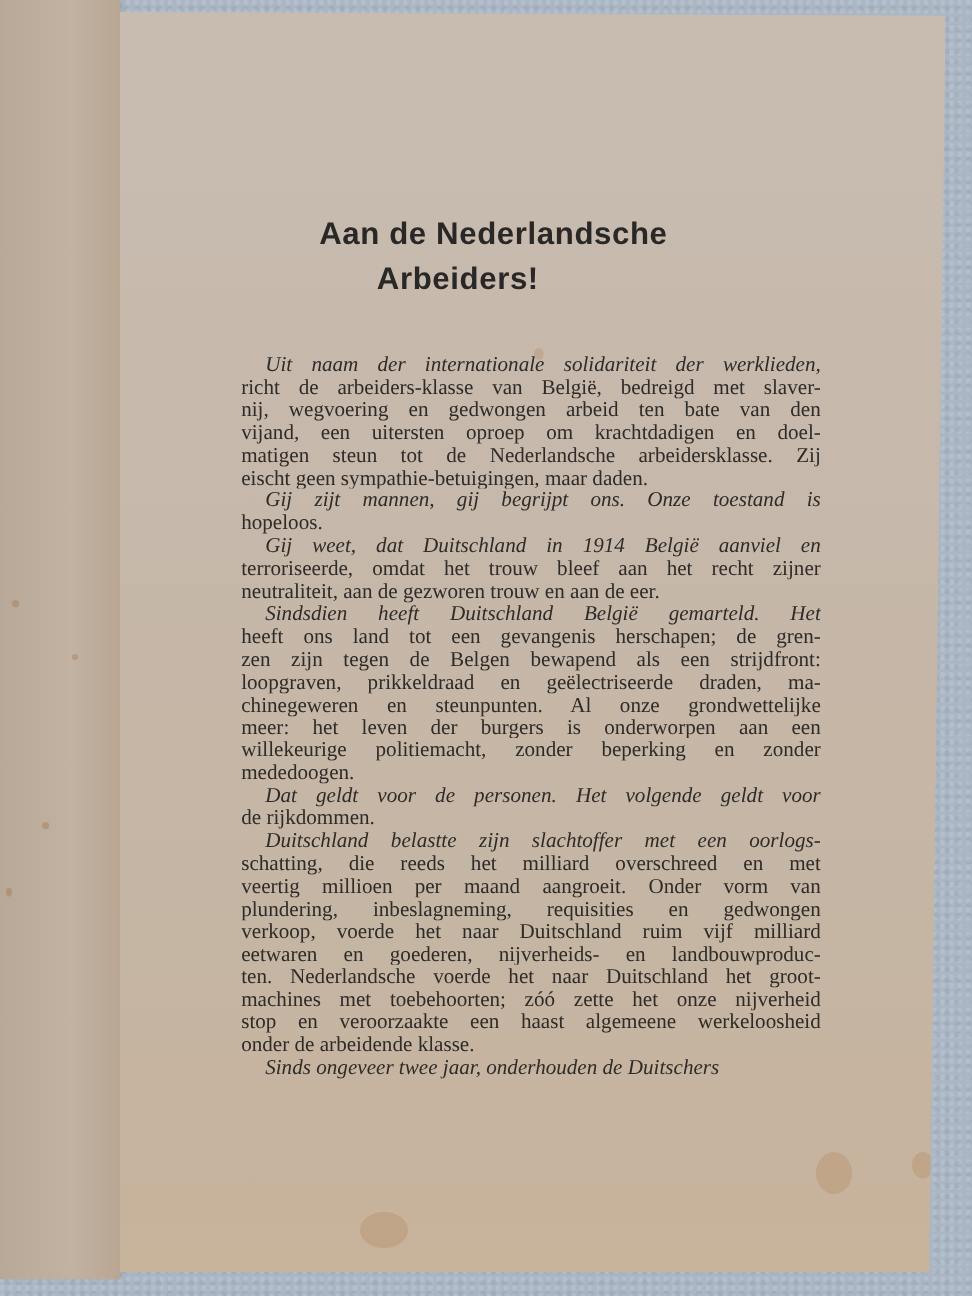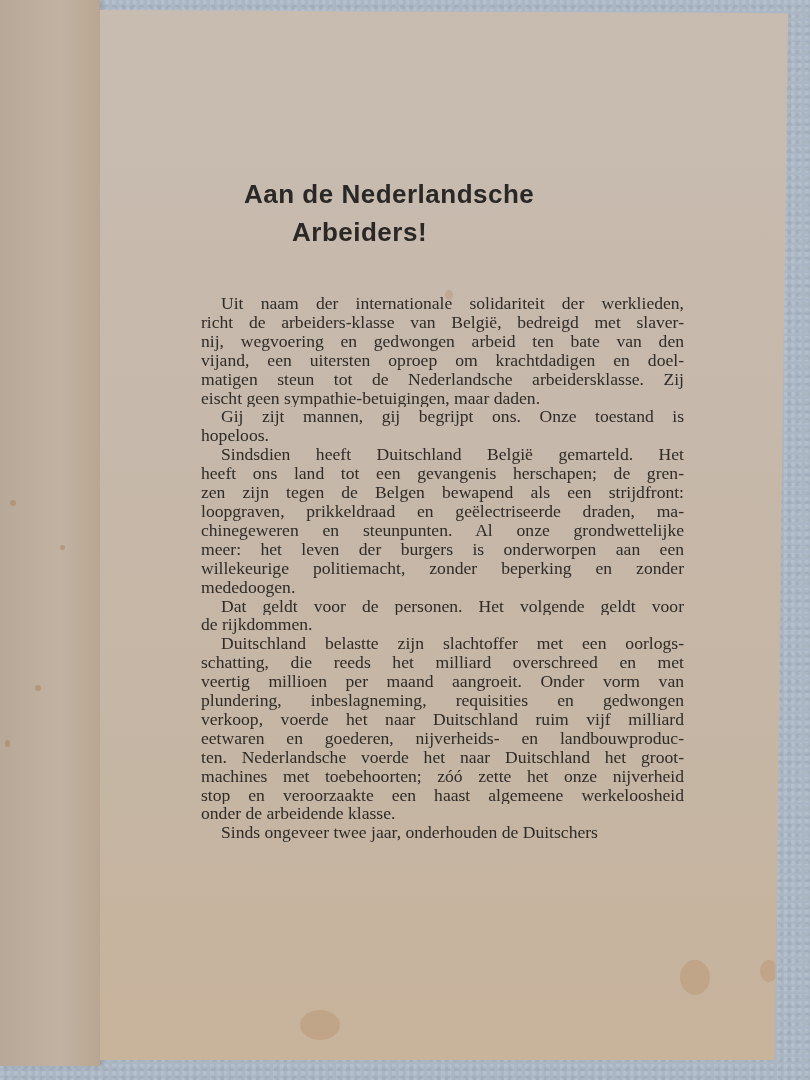--- a/index.html
+++ b/index.html
@@ -25,37 +25,37 @@
     position: absolute; left: 100px; top: 10px; width: 688px; height: 1050px;
     background: linear-gradient(180deg, #c8bcb1 0%, #c6b8aa 40%, #c5b5a3 75%, #c8b39b 100%);
     box-shadow: 3px 3px 6px rgba(0,0,0,0.2);
     clip-path: polygon(0 0, 100% 0.3%, 98% 100%, 0 100%);
   }
   .main-page .stain {
     position: absolute; border-radius: 50%;
     background: rgba(170,120,70,0.25);
   }
   .title {
-    position: absolute; left: 244px; top: 175px; width: 420px;
+    position: absolute; left: 266px; top: 175px; width: 420px;
     font-family: "Liberation Sans", sans-serif; font-weight: bold;
     color: #2a2826; font-size: 26px; letter-spacing: 0.5px; line-height: 38px;
   }
   .title .line1 { display: block; }
   .title .line2 { display: block; padding-left: 48px; }
   .body-text {
     position: absolute; left: 201px; top: 294px; width: 483px;
     color: #2e2b28; font-size: 17.6px; line-height: 18.9px;
     text-align: justify;
   }
   .body-text .line {
     display: block; text-align: justify; text-align-last: justify;
     white-space: nowrap; overflow: hidden;
   }
   .body-text .line.last { text-align-last: left; }
-  .body-text .line.indent { padding-left: 20px; }
+  .body-text .line.indent { padding-left: 20px; font-style: italic; }
 </style>
 </head>
 <body>
 
 <div class="left-page">
   <div class="spot" style="left:10px;top:500px;width:6px;height:6px;"></div>
   <div class="spot" style="left:60px;top:545px;width:5px;height:5px;"></div>
   <div class="spot" style="left:35px;top:685px;width:6px;height:6px;"></div>
   <div class="spot" style="left:5px;top:740px;width:5px;height:7px;"></div>
 </div>
@@ -79,20 +79,25 @@
       <span class="line">nij, wegvoering en gedwongen arbeid ten bate van den</span>
       <span class="line">vijand, een uitersten oproep om krachtdadigen en doel-</span>
       <span class="line">matigen steun tot de Nederlandsche arbeidersklasse. Zij</span>
       <span class="line last">eischt geen sympathie-betuigingen, maar daden.</span>
     </div>
     <div>
       <span class="line indent">Gij zijt mannen, gij begrijpt ons. Onze toestand is</span>
       <span class="line last">hopeloos.</span>
     </div>
     <div>
+      <span class="line indent">Gij weet, dat Duitschland in 1914 België aanviel en</span>
+      <span class="line">terroriseerde, omdat het trouw bleef aan het recht zijner</span>
+      <span class="line last">neutraliteit, aan de gezworen trouw en aan de eer.</span>
+    </div>
+    <div>
       <span class="line indent">Sindsdien heeft Duitschland België gemarteld. Het</span>
       <span class="line">heeft ons land tot een gevangenis herschapen; de gren-</span>
       <span class="line">zen zijn tegen de Belgen bewapend als een strijdfront:</span>
       <span class="line">loopgraven, prikkeldraad en geëlectriseerde draden, ma-</span>
       <span class="line">chinegeweren en steunpunten. Al onze grondwettelijke</span>
       <span class="line">meer: het leven der burgers is onderworpen aan een</span>
       <span class="line">willekeurige politiemacht, zonder beperking en zonder</span>
       <span class="line last">mededoogen.</span>
     </div>
     <div>

